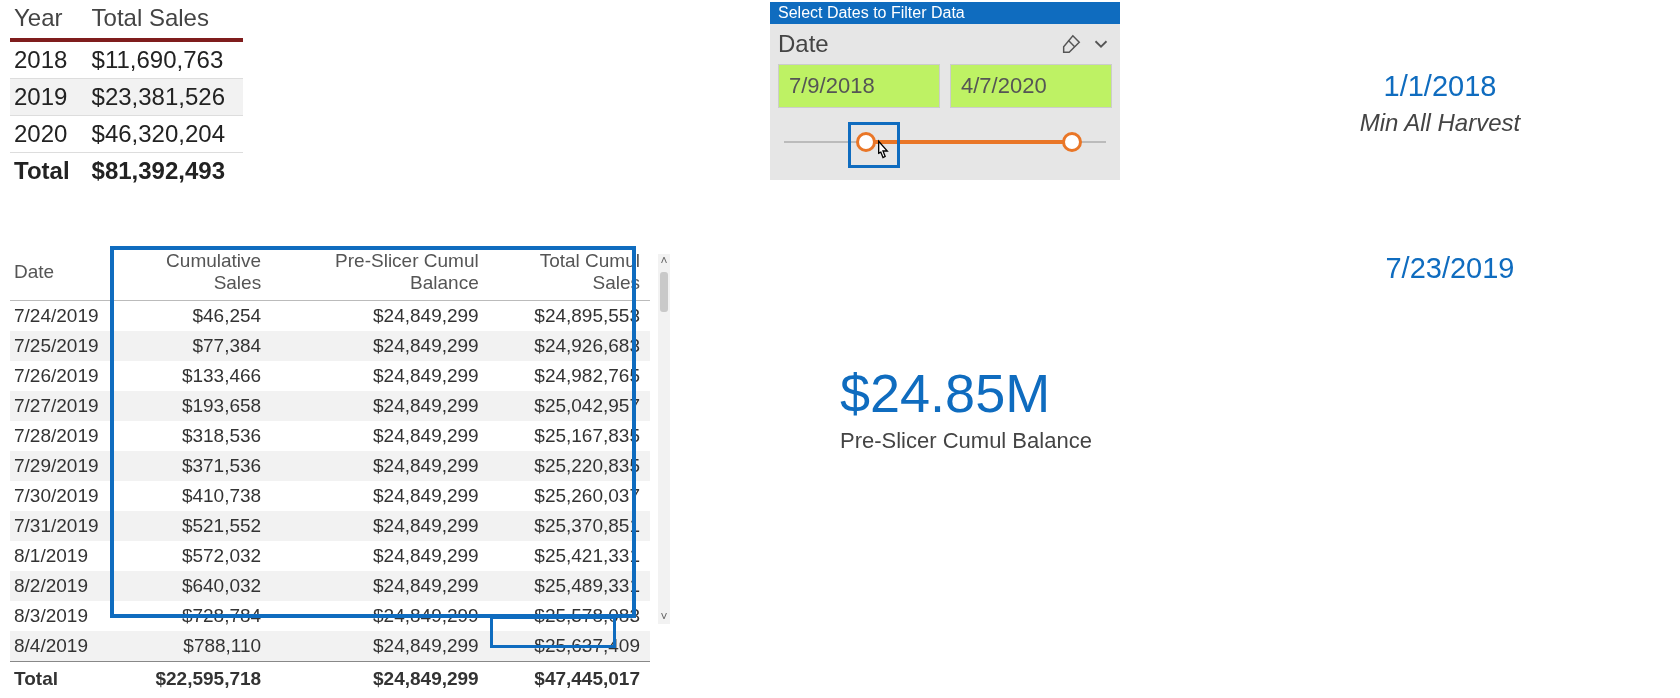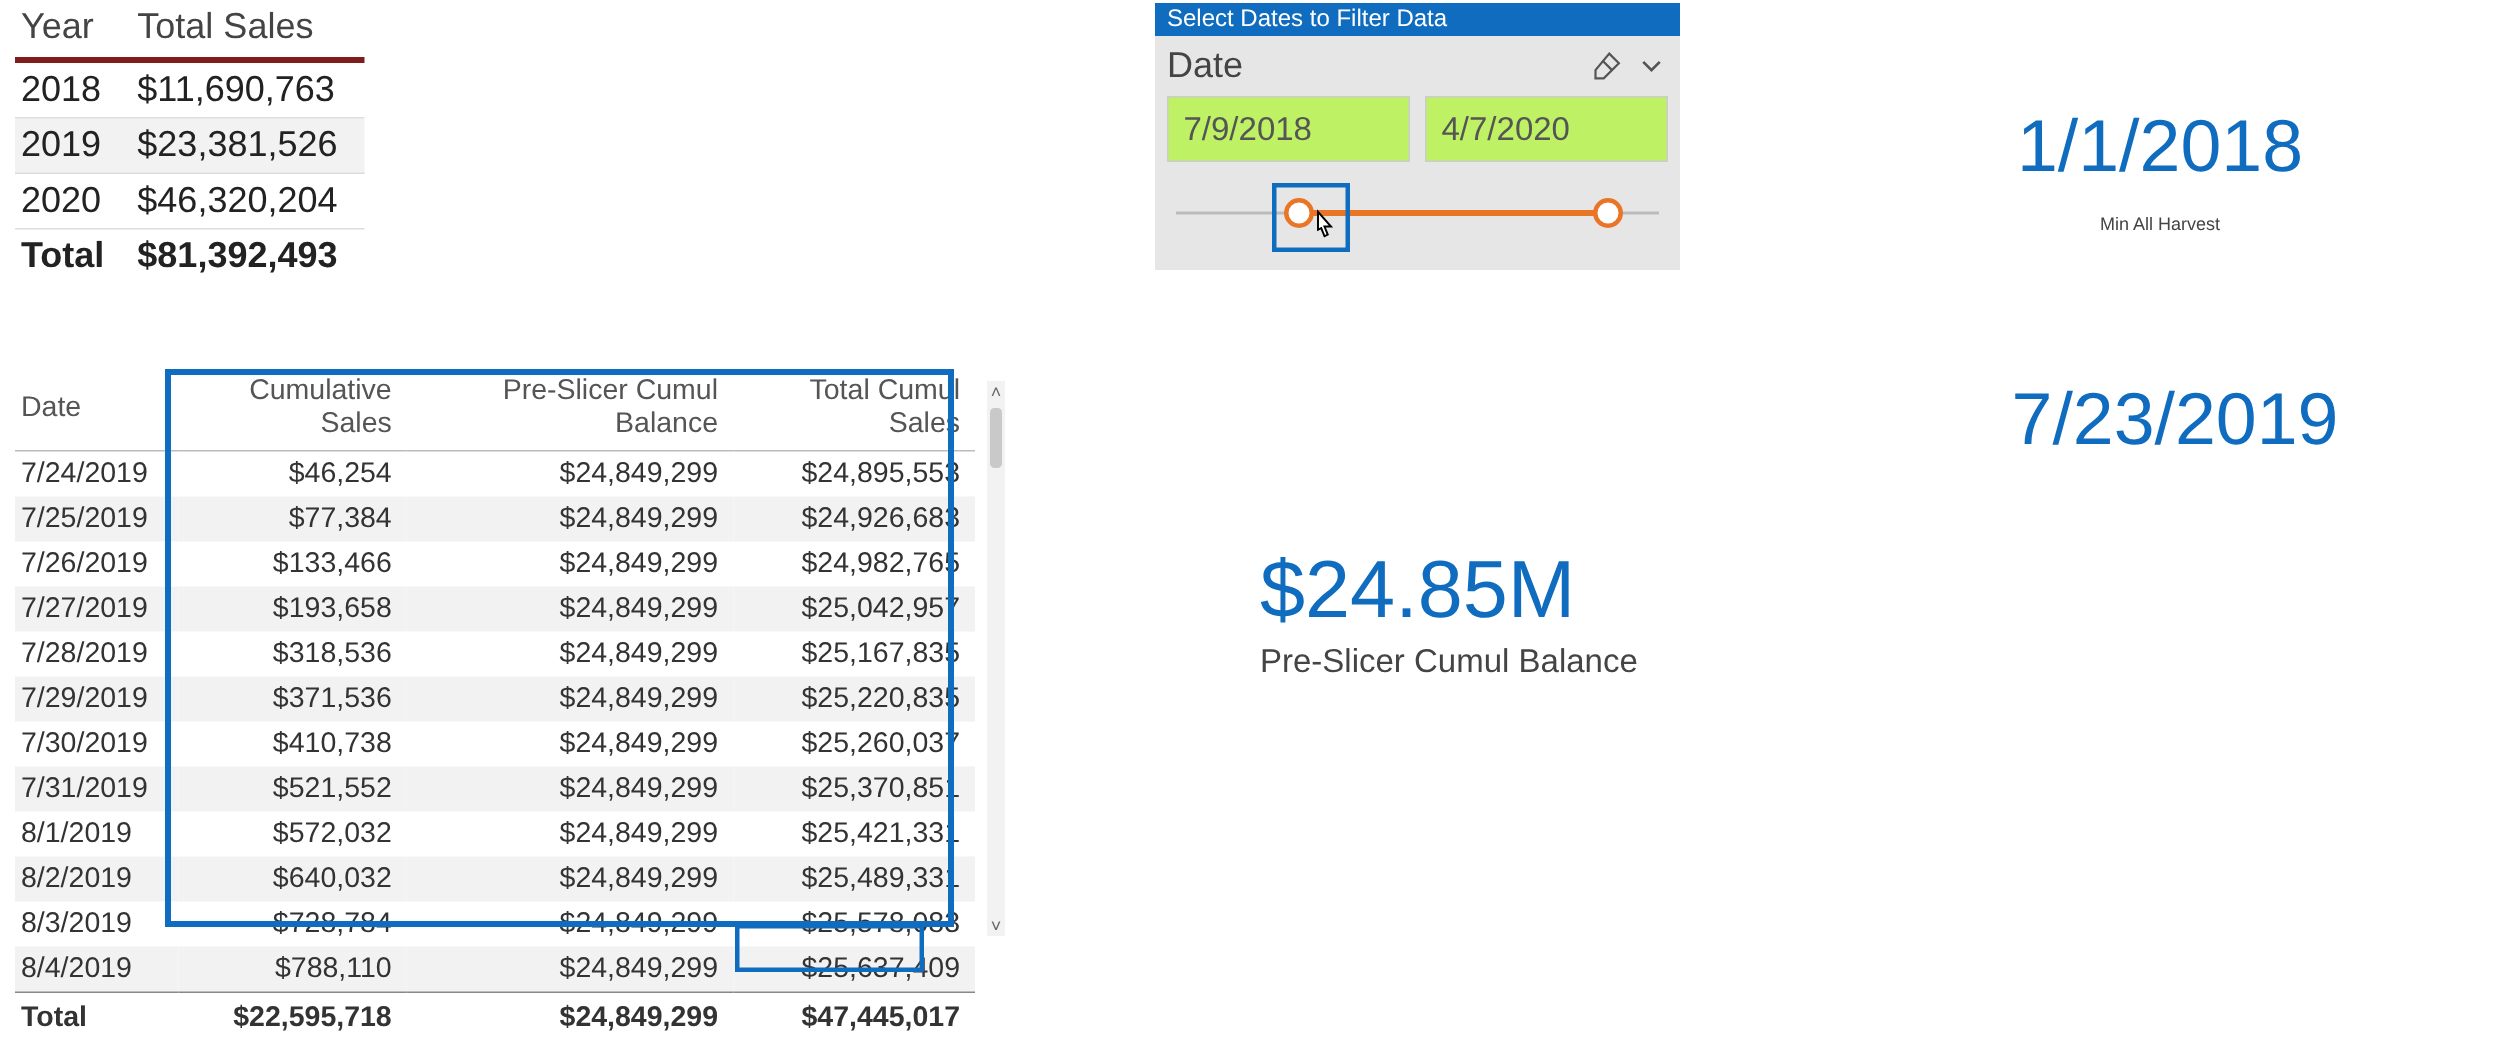--- a/index.html
+++ b/index.html
@@ -101,27 +101,28 @@
     font-size: 18px; color: #000;
   }
 
   
   .kpi {
     position: absolute;
     text-align: center;
   }
   .kpi .val {
     color: #0f6cbf;
-    font-size: 49px;
+    font-size: 29px;
     font-weight: 400;
   }
   .kpi .lbl {
     color: #444;
-    font-size: 12px;
-    margin-top: 16px;
+    font-size: 24px;
+    margin-top: 6px;
+    font-style: italic;
   }
   .kpi-left {
     position: absolute;
     left: 840px; top: 362px;
   }
   .kpi-left .val {
     color: #0f6cbf;
     font-size: 54px;
   }
   .kpi-left .lbl {

